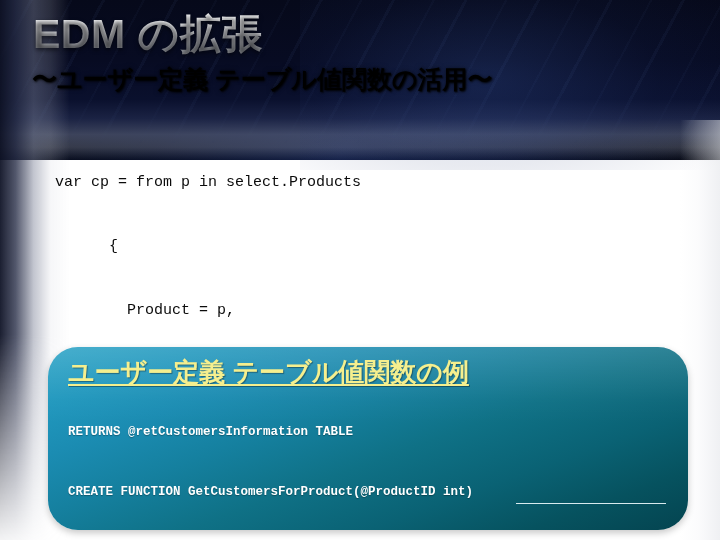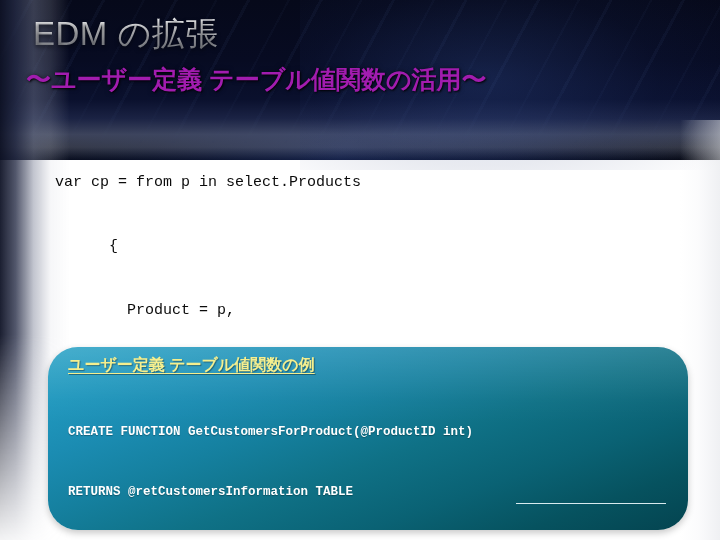--- a/index.html
+++ b/index.html
@@ -104,40 +104,40 @@
     background: linear-gradient(to left,
       rgba(226,228,233,0.55) 0%,
       rgba(240,241,245,0.25) 55%,
       rgba(255,255,255,0) 100%);
   }
 
   
   .title {
     position: absolute;
     left: 33px; top: 8px;
-    font-size: 33px;
-    font-weight: normal;
+    font-size: 41px;
+    font-weight: bold;
     letter-spacing: 0.5px;
     line-height: 52px;
     background: linear-gradient(to bottom,
       #ffffff 0%, #f4f5f7 22%, #d9dade 42%, #a9abb2 62%, #8d9097 78%, #b9bbc1 100%);
     -webkit-background-clip: text;
     background-clip: text;
     color: transparent;
     -webkit-text-fill-color: transparent;
     text-shadow: 0 2px 4px rgba(0,0,0,0.55);
     white-space: nowrap;
   }
   .subtitle {
     position: absolute;
-    left: 26px; top: 62px;
+    left: 32px; top: 62px;
     font-size: 25px;
     font-weight: bold;
     line-height: 34px;
-    color: #a21caf;
+    color: #000000;
     text-shadow: 1px 1px 2px rgba(0,0,0,0.85), 0 0 5px rgba(0,0,0,0.5);
     white-space: nowrap;
   }
 
   
   .code-csharp {
     position: absolute;
     left: 55px; top: 130px;
     width: 640px;
     font-family: "Liberation Mono", "DejaVu Sans Mono", monospace;
@@ -183,21 +183,21 @@
   .callout-rule {
     position: absolute;
     right: 22px; bottom: 26px;
     width: 150px; height: 1.5px;
     background: #eaf7fb;
     opacity: 0.92;
   }
   .callout-title {
     position: absolute;
     left: 20px; top: 8px;
-    font-size: 16px;
+    font-size: 26px;
     font-weight: bold;
     color: #f5ef8e;
     text-decoration: underline;
     text-underline-offset: 3px;
     text-shadow: 1px 1px 1px rgba(0,0,0,0.35);
     white-space: nowrap;
   }
   .code-sql {
     position: absolute;
     left: 20px; top: 35px;
@@ -236,22 +236,22 @@
     
     
     
     
   </div>
 
   <div class="callout">
     <div class="callout-sheen"></div>
     <div class="callout-title">ユーザー定義 テーブル値関数の例</div>
     <div class="code-sql">
+      <span class="ln">RETURNS @retCustomersInformation TABLE</span>
       <span class="ln">CREATE FUNCTION GetCustomersForProduct(@ProductID int)</span>
-      <span class="ln">RETURNS @retCustomersInformation TABLE</span>
       
       
       
       
       
       
       
     </div>
     <div class="callout-rule"></div>
   </div>

